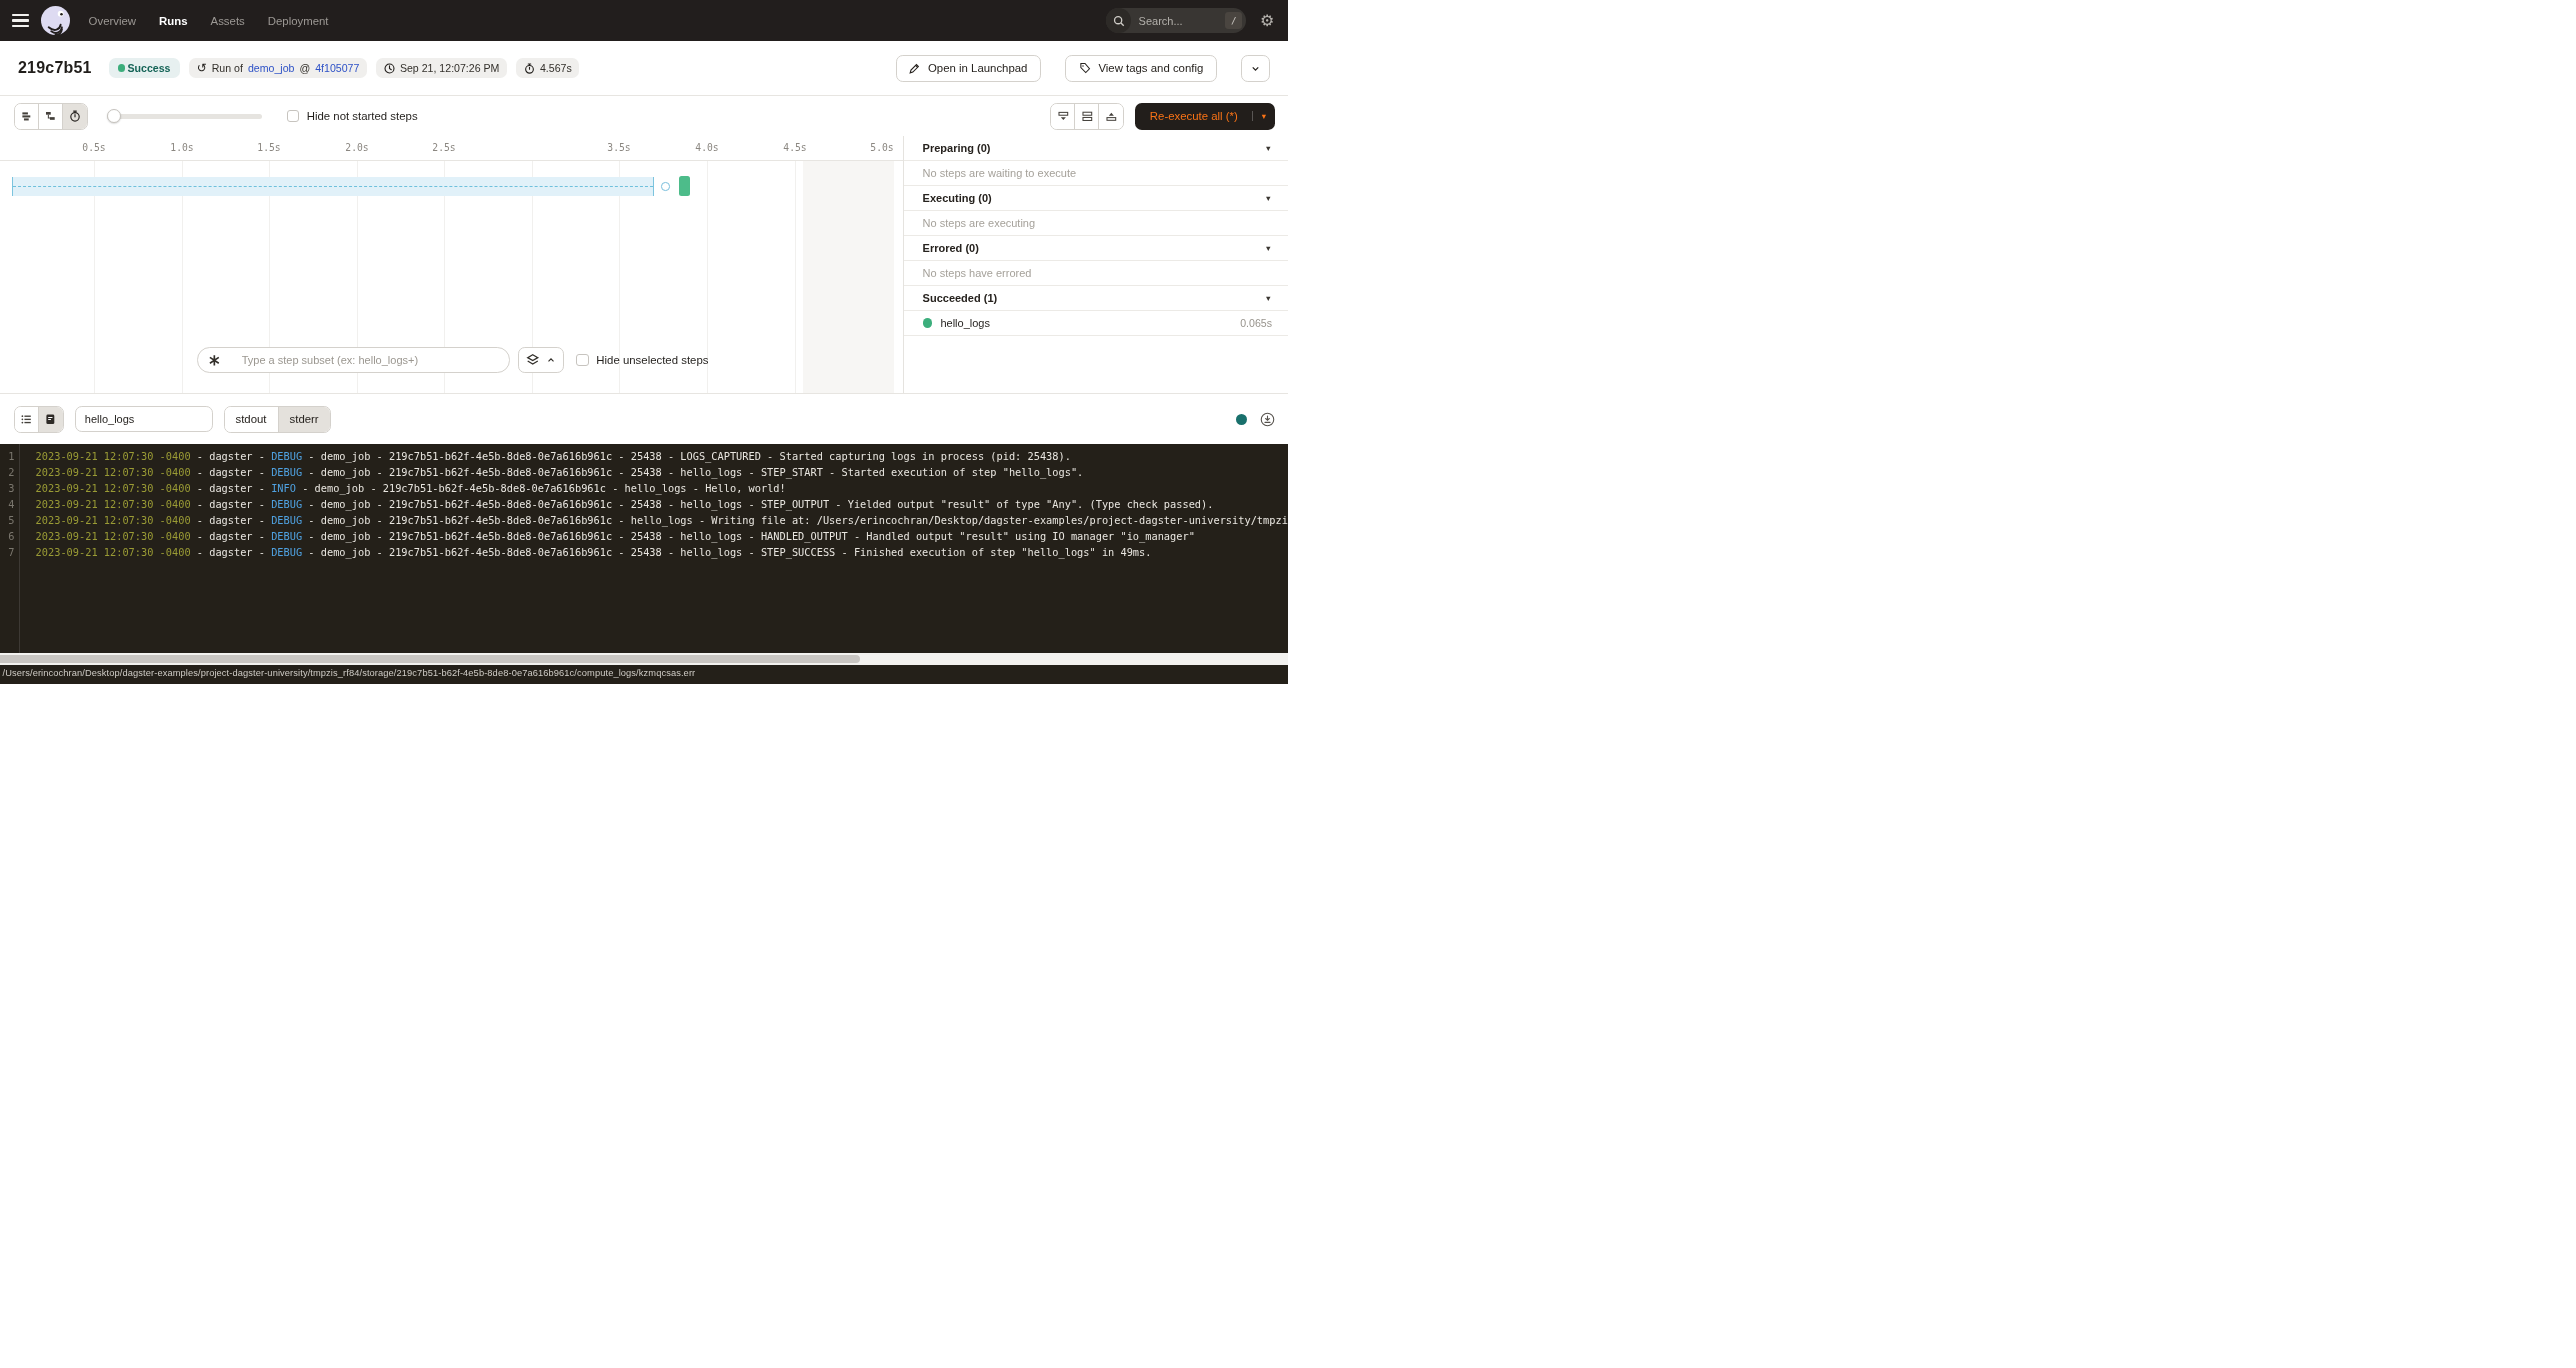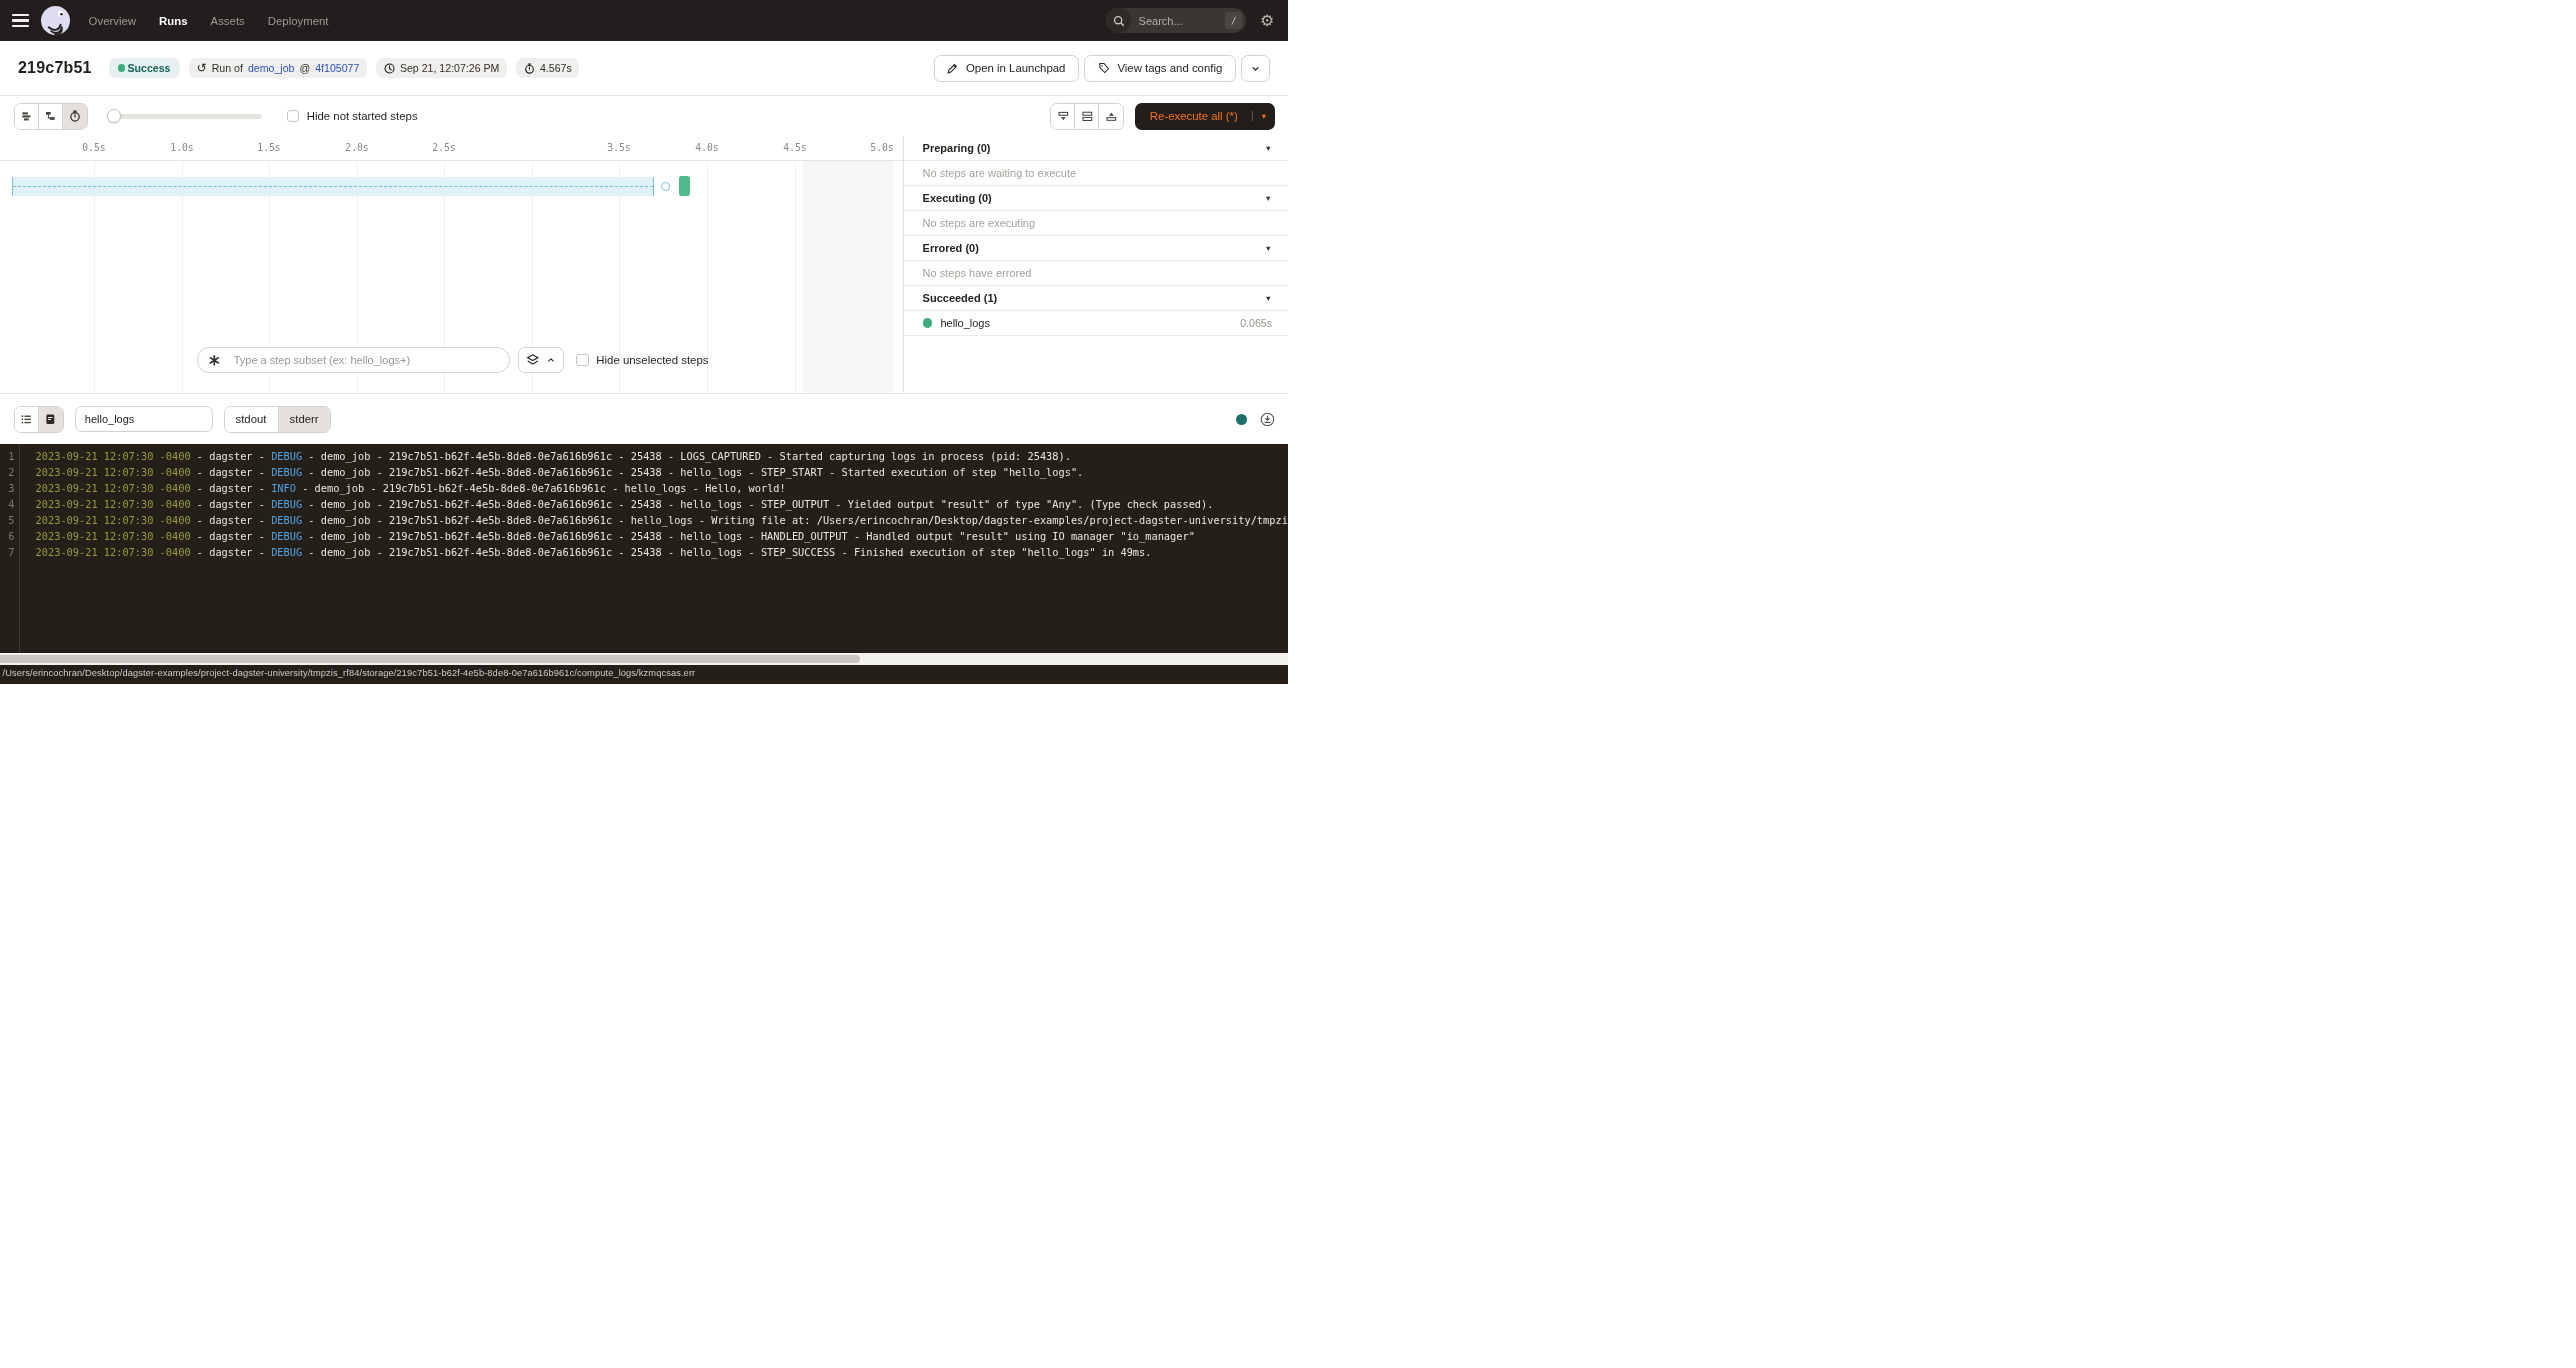--- a/index.html
+++ b/index.html
@@ -24,21 +24,21 @@
   .gear{color:#B5B2AD;font-size:16px;margin-left:13.5px;margin-right:1.7px;line-height:1;cursor:pointer}
 
   
   .runheader{height:55px;border-bottom:0.8px solid #E7E5E1;display:flex;align-items:center;padding:0 18px;gap:9.3px;background:#fff}
   .runtitle{font-size:16px;font-weight:700;letter-spacing:0.2px;margin-right:7.6px}
   .badge-success{height:20px;padding:0 9.3px;border-radius:6.8px;background:#E7F0F0;color:#156457;font-weight:700;font-size:10.6px;display:flex;align-items:center;gap:2px}
   .dot-g{width:7.6px;height:7.6px;border-radius:50%;background:#3CAE7C}
   .pill{height:20px;padding:0 7.6px;border-radius:6.8px;background:#F0EFED;color:#33302B;font-size:10.6px;display:flex;align-items:center;gap:5px;white-space:nowrap}
   .pill .lnk{color:#2E52C7;cursor:pointer}
   .histglyph{font-size:12px;line-height:1;color:#211E1B}
-  .hbtns{margin-left:auto;display:flex;gap:5px}
+  .hbtns{margin-left:auto;display:flex;gap:24px}
   .btn{height:27px;border:0.8px solid #D4D1CC;border-radius:6.8px;background:#fff;color:#26221E;font-size:11.4px;
        display:flex;align-items:center;gap:7.6px;padding:0 12.7px;cursor:pointer;white-space:nowrap}
   .btn.icononly{width:29px;padding:0;justify-content:center}
 
   
   .toolbar{height:40px;display:flex;align-items:center;padding:0 13.5px;background:#fff}
   .seg-group{display:flex;border:0.8px solid #D4D1CC;border-radius:6.8px;overflow:hidden;background:#fff}
   .seg{width:24px;height:25px;display:flex;align-items:center;justify-content:center;border-right:0.8px solid #D4D1CC;cursor:pointer;color:#3A3631;background:#fff}
   .seg:last-child{border-right:none}
   .seg.active{background:#E4E1DC}
@@ -57,21 +57,21 @@
   .gantt{position:relative;width:903px;height:100%;overflow:hidden;flex:0 0 auto}
   .axis-sep{position:absolute;top:24px;left:0;width:100%;height:0.8px;background:#E7E5E1}
   .tick-label{position:absolute;top:6px;transform:translateX(-50%);font-family:"DejaVu Sans Mono",monospace;font-size:9.7px;color:#8B8781}
   .gridline{position:absolute;top:24.5px;bottom:0;width:0.8px;background:#F1F0EE}
   .overlay-after{position:absolute;top:24.5px;bottom:0;background:#F7F6F4}
   .band{position:absolute;background:#E1F1F9;border-left:1.7px solid #7CC4DE;border-right:1.7px solid #7CC4DE}
   .band::after{content:"";position:absolute;left:0;right:0;top:50%;border-top:1.3px dashed #6FC0DC}
   .marker{position:absolute;width:8.5px;height:8.5px;border:1.3px solid #79BEDC;border-radius:50%;background:#fff}
   .gbar{position:absolute;background:#4DBC8A;border-radius:2.5px}
   .subsetbar{position:absolute;left:197px;top:211px;display:flex;align-items:center;gap:7.6px}
-  .subset-input{width:313px;height:26px;border:0.8px solid #D4D1CC;border-radius:12.7px;background:#fff;display:flex;align-items:center;padding:0 10px;gap:13px;cursor:text}
+  .subset-input{width:313px;height:26px;border:0.8px solid #D4D1CC;border-radius:12.7px;background:#fff;display:flex;align-items:center;padding:0 10px;gap:21px;cursor:text}
   .subset-input .ph{color:#9B9790;font-size:11px}
   .layers-btn{height:26px;border:0.8px solid #D4D1CC;border-radius:6.8px;background:#fff;display:flex;align-items:center;padding:0 7.6px;gap:6px;cursor:pointer}
 
   .panel{flex:1;border-left:0.8px solid #E5E3DF;overflow:hidden;background:#fff}
   .prow{height:25px;display:flex;align-items:center;border-bottom:0.8px solid #ECEAE6;padding:0 16px 0 18.6px;font-size:11px;background:#fff}
   .prow .ptitle{font-weight:700;color:#26221E}
   .prow .pmuted{color:#A5A19A}
   .prow .pcaret{margin-left:auto;font-size:7.6px;color:#3A3631;cursor:pointer}
   .step-dot{width:9.3px;height:9.3px;border-radius:50%;background:#3CAE7C;margin-right:8.5px;flex:0 0 auto}
   .step-time{margin-left:auto;color:#98948D;font-size:10.6px}

